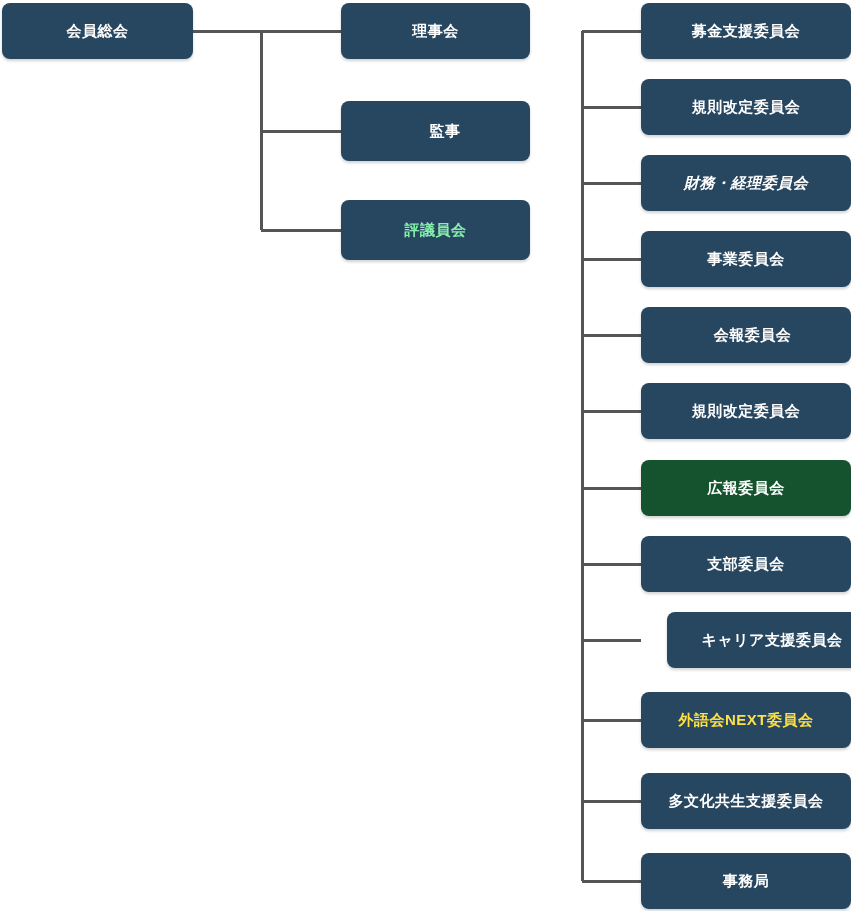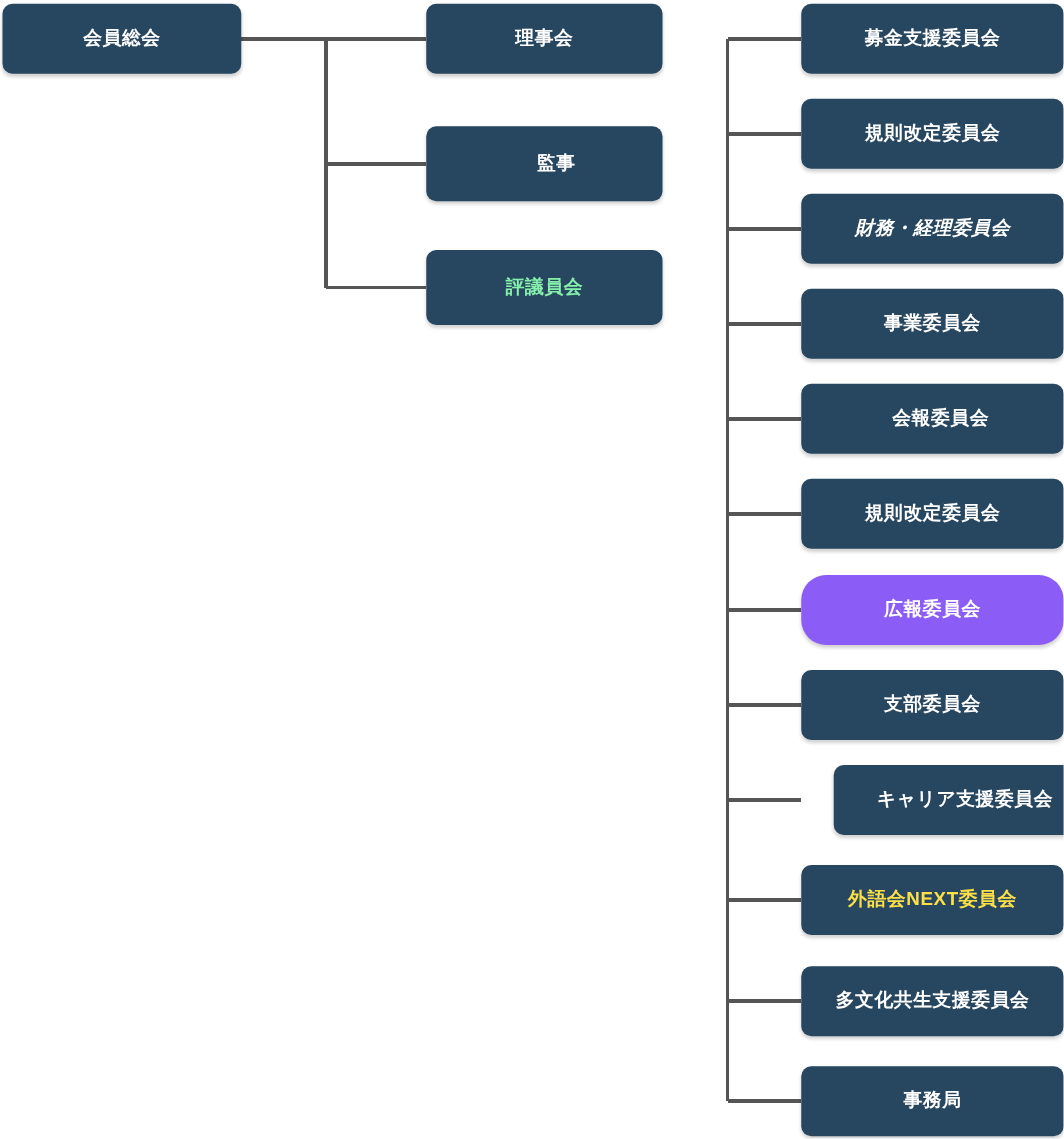--- a/index.html
+++ b/index.html
@@ -96,21 +96,21 @@
       </div>
       <div class="node-box" style="left: 641px; top: 231px; width: 210px; height: 56px; background: rgb(39, 70, 95); color: rgb(255, 255, 255); border-radius: 8px;">
         <span class="node-label">事業委員会</span>
       </div>
       <div class="node-box" style="left: 641px; top: 307px; width: 210px; height: 56px; background: rgb(39, 70, 95); color: rgb(255, 255, 255); border-radius: 8px; padding-left: 19px;">
         <span class="node-label">会報委員会</span>
       </div>
       <div class="node-box" style="left: 641px; top: 383px; width: 210px; height: 56px; background: rgb(39, 70, 95); color: rgb(255, 255, 255); border-radius: 8px;">
         <span class="node-label">規則改定委員会</span>
       </div>
-      <div class="node-box" style="left: 641px; top: 460px; width: 210px; height: 56px; background: #8b5cf6; color: rgb(255, 255, 255); border-radius: 20px;">
+      <div class="node-box" style="left: 641px; top: 460px; width: 210px; height: 56px; background: #14532d; color: rgb(255, 255, 255); border-radius: 8px;">
         <span class="node-label">広報委員会</span>
       </div>
       <div class="node-box" style="left: 641px; top: 536px; width: 210px; height: 56px; background: rgb(39, 70, 95); color: rgb(255, 255, 255); border-radius: 8px;">
         <span class="node-label">支部委員会</span>
       </div>
       <div class="node-box" style="left: 667px; top: 612px; width: 210px; height: 56px; background: rgb(39, 70, 95); color: rgb(255, 255, 255); border-radius: 8px;">
         <span class="node-label">キャリア支援委員会</span>
       </div>
       <div class="node-box" style="left: 641px; top: 692px; width: 210px; height: 56px; background: rgb(39, 70, 95); color: #fde047; border-radius: 8px;">
         <span class="node-label">外語会NEXT委員会</span>

